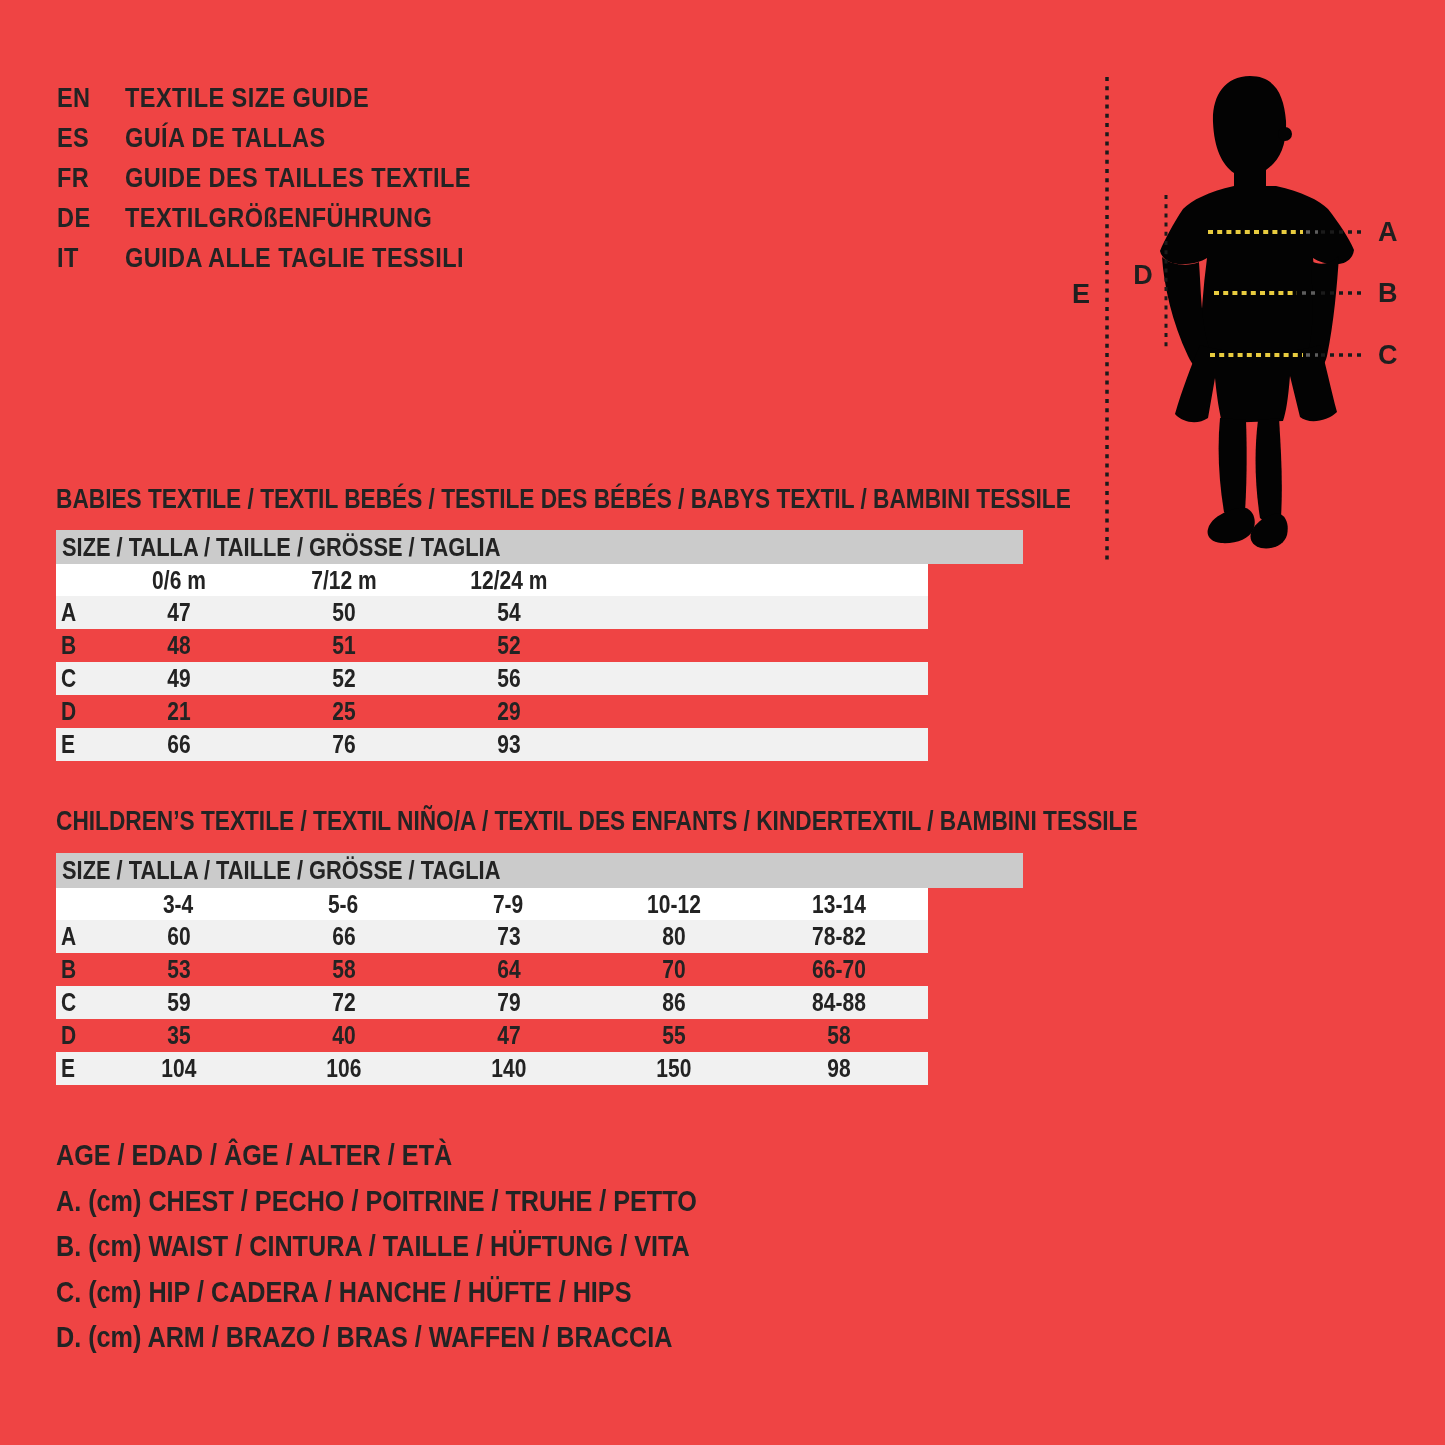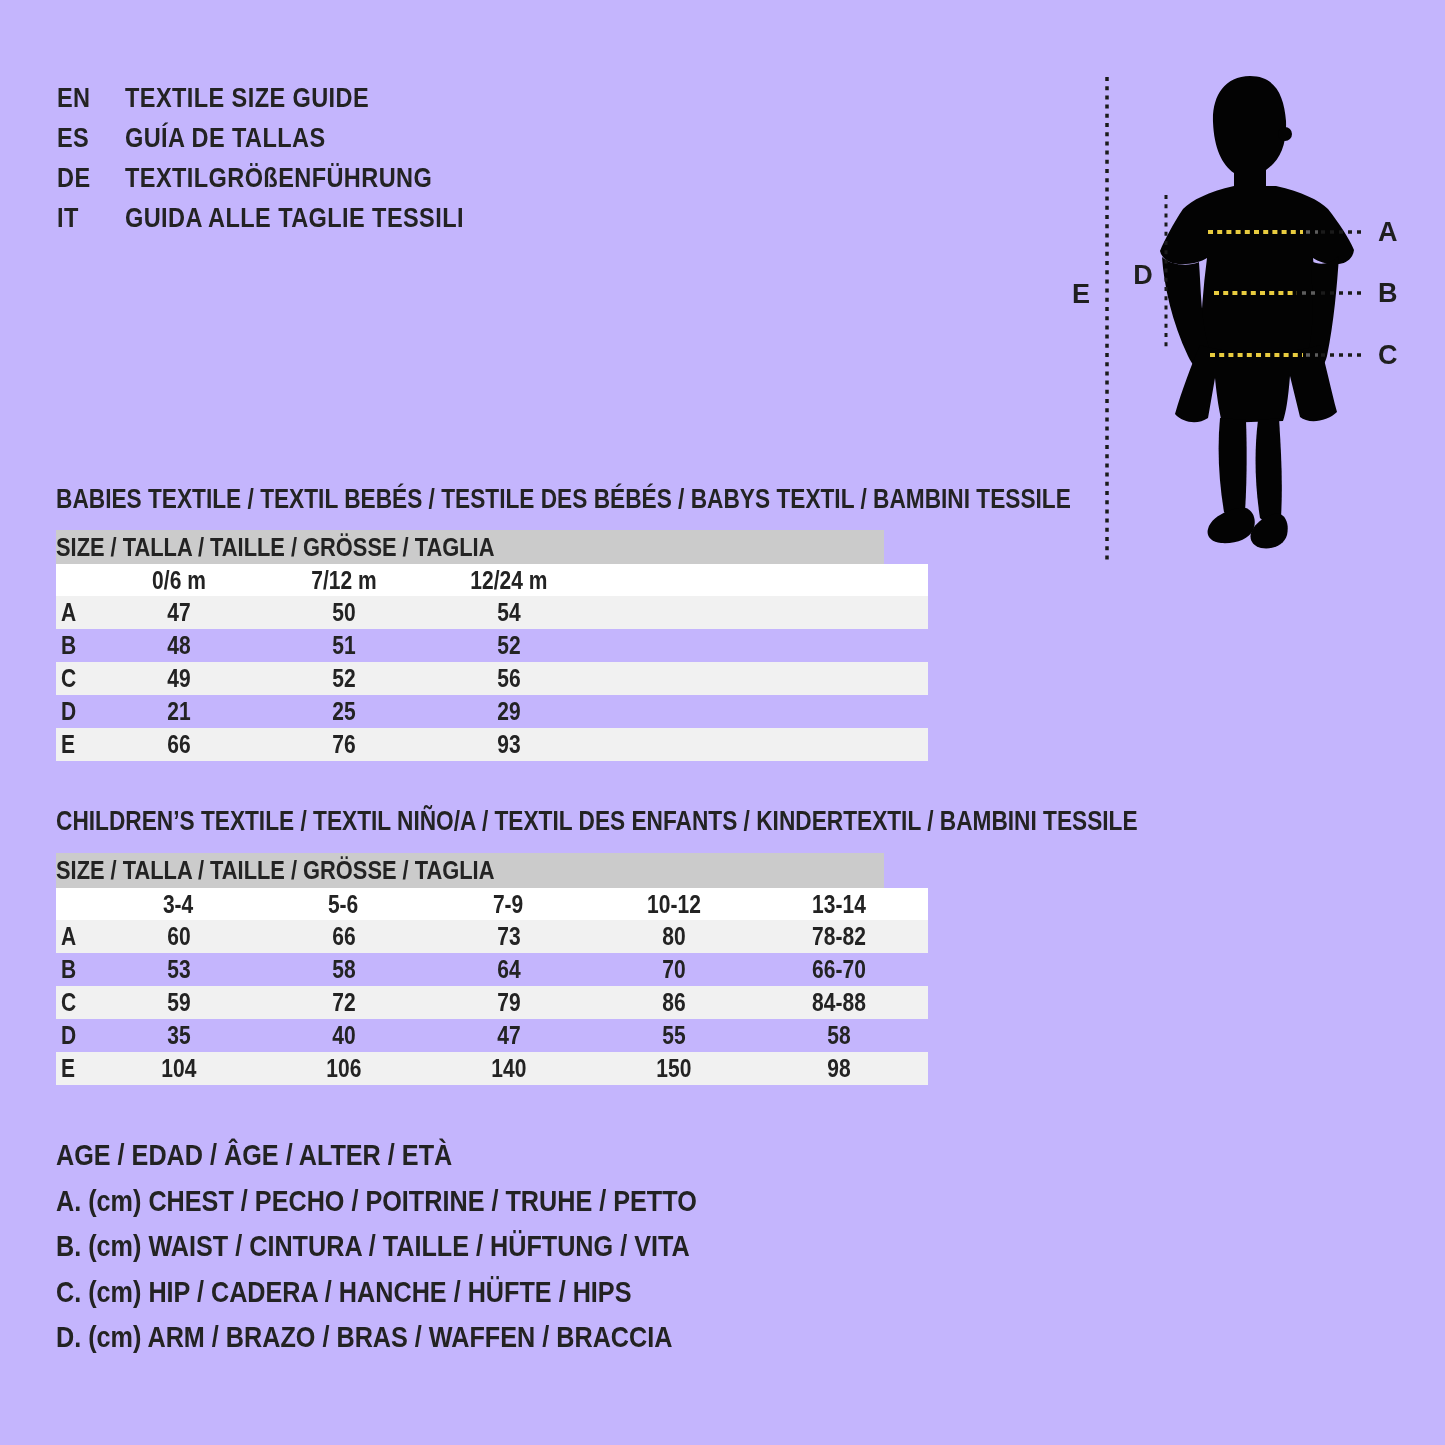--- a/index.html
+++ b/index.html
@@ -1,18 +1,18 @@
 <!DOCTYPE html>
 <html><head>
 <meta charset="utf-8">
 <style>
   * { margin:0; padding:0; box-sizing:border-box; }
   html,body { background:#ffffff; }
   .page {
-    position:relative; width:1445px; height:1445px; background:#c4b5fd;
+    position:relative; width:1445px; height:1445px; background:#ef4444;
     font-family:"Liberation Sans", sans-serif; color:#232323; overflow:hidden;
   }
   
   .cx  { display:inline-block; transform:scaleX(.84); transform-origin:0 50%; white-space:nowrap; }
   .cxc { display:inline-block; transform:scaleX(.84); transform-origin:50% 50%; white-space:nowrap; }
 
   
   .lang-block { position:absolute; left:57px; top:78px; }
   .lang-row { display:flex; height:40px; align-items:center; font-size:28px; font-weight:700; letter-spacing:.5px; }
   .lang-code { width:68px; flex:0 0 68px; }
@@ -20,22 +20,22 @@
   
   .figure-wrap { position:absolute; left:1050px; top:60px; width:395px; height:530px; }
   .figure-wrap svg { display:block; }
   .svg-label { font-family:"Liberation Sans", sans-serif; font-size:27px; font-weight:700; fill:#1f1f1f; }
 
   
   .section-title { position:absolute; left:56px; height:30px; line-height:30px; font-size:27px; font-weight:700;text-decoration:underline; }
 
   
   .size-bar {
-    position:absolute; left:56px; width:828px; background:#cbcbcb;
-    display:flex; align-items:center; padding-left:0;
+    position:absolute; left:56px; width:967px; background:#cbcbcb;
+    display:flex; align-items:center; padding-left:6px;
     font-size:26px; font-weight:700;text-align:right;
   }
   table.size-table {
     position:absolute; left:56px; width:872px;
     border-collapse:collapse; table-layout:fixed;
     font-size:25px; font-weight:700;
   }
   table.size-table td { height:33px; text-align:center; vertical-align:middle; padding:0; }
   table.size-table td.rowlabel { text-align:left; padding-left:5px; }
   table.size-table tr.colhead td { height:32px; background:#ffffff; }
@@ -51,20 +51,24 @@
 <div class="page">
 
   <div class="lang-block">
     <div class="lang-row">
       <span class="lang-code"><span class="cx">EN</span></span>
       <span class="cx">TEXTILE SIZE GUIDE</span>
     </div>
     <div class="lang-row">
       <span class="lang-code"><span class="cx">ES</span></span>
       <span class="cx">GUÍA DE TALLAS</span>
+    </div>
+    <div class="lang-row">
+      <span class="lang-code"><span class="cx">FR</span></span>
+      <span class="cx">GUIDE DES TAILLES TEXTILE</span>
     </div>
     <div class="lang-row">
       <span class="lang-code"><span class="cx">DE</span></span>
       <span class="cx">TEXTILGRÖßENFÜHRUNG</span>
     </div>
     <div class="lang-row">
       <span class="lang-code"><span class="cx">IT</span></span>
       <span class="cx">GUIDA ALLE TAGLIE TESSILI</span>
     </div>
   </div>

